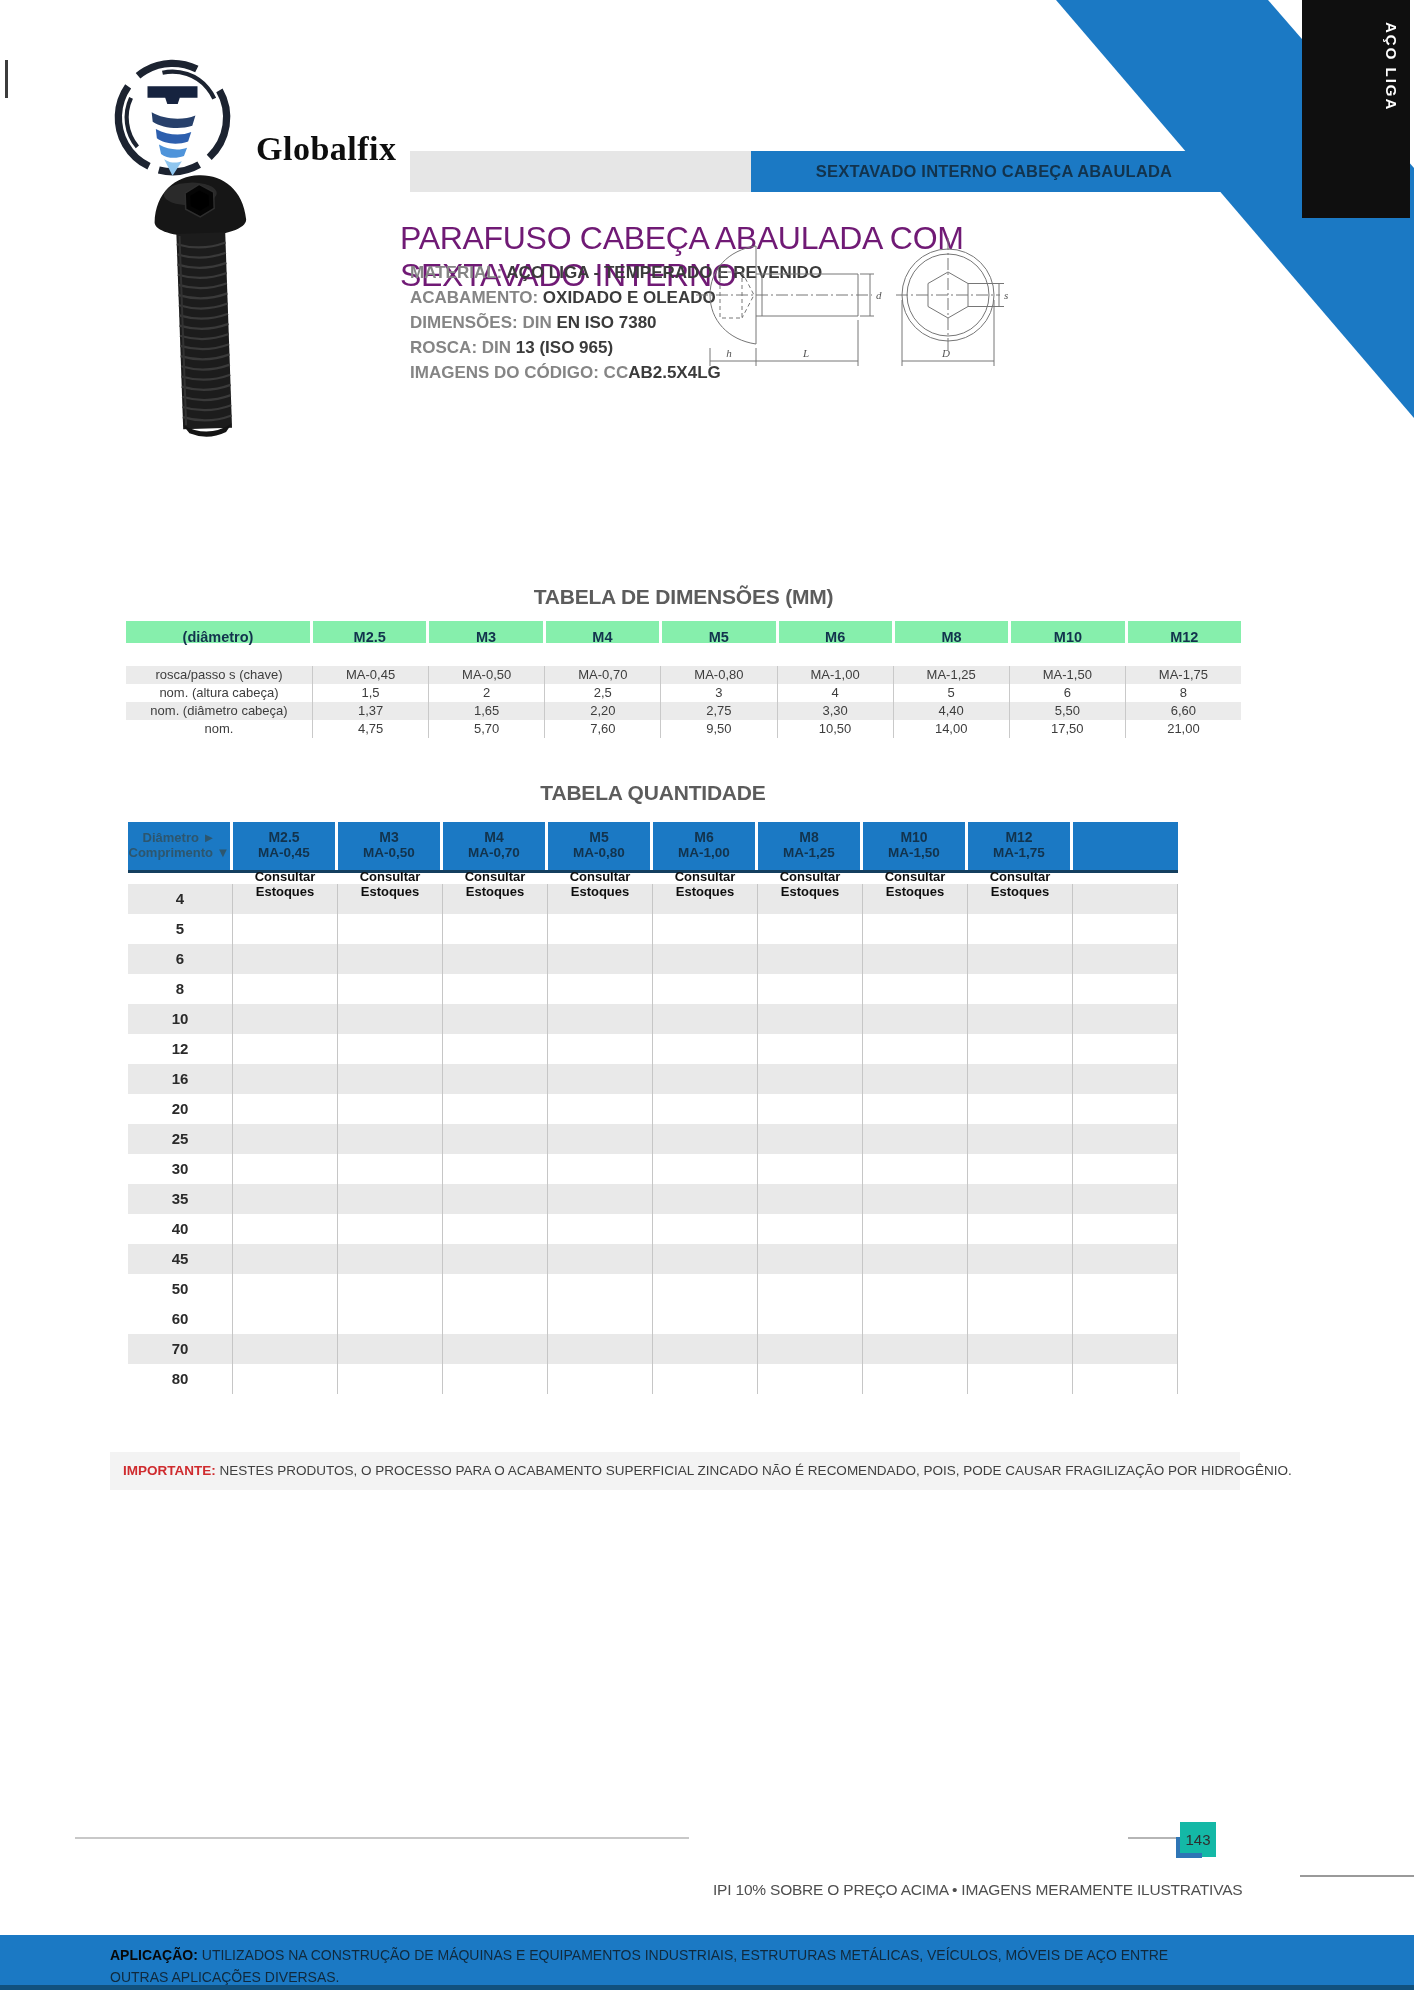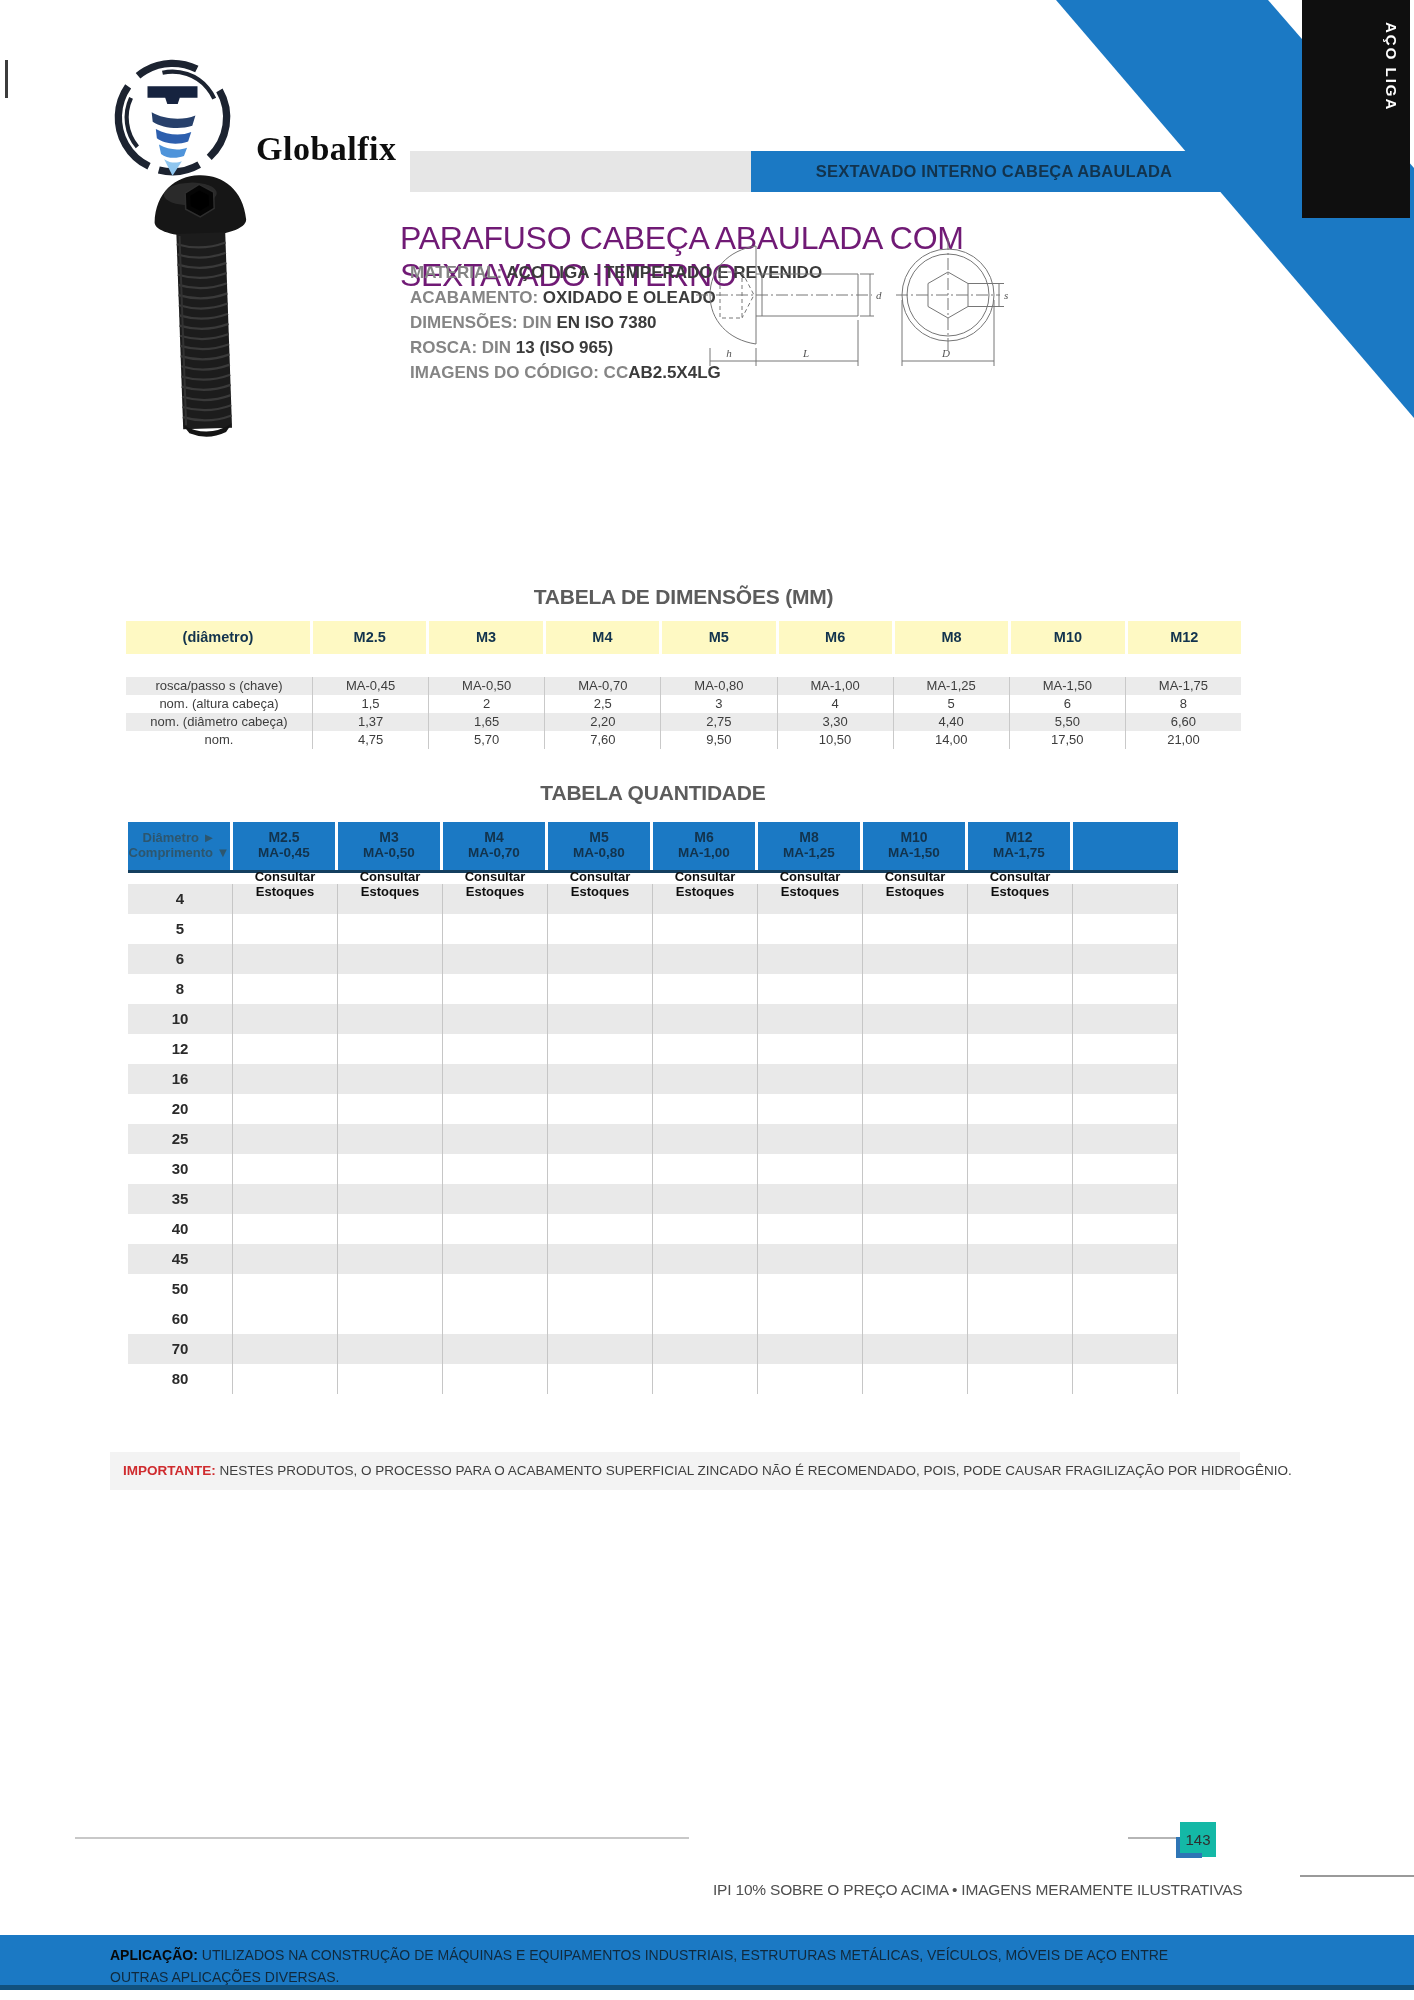--- a/index.html
+++ b/index.html
@@ -29,21 +29,21 @@
   .spec-line{height:25px;line-height:25px;font-size:17px;font-weight:bold}
   .spec-label{color:#858585}
   .spec-value{color:#3b3b3b}
   #tech-drawing-svg{position:absolute;left:686px;top:230px}
   .draw-label{font-family:"Liberation Serif",serif;font-style:italic;font-size:11px;fill:#555}
 
   
   #dim-title{position:absolute;left:126px;top:585px;width:1115px;text-align:center;
     font-size:21px;font-weight:bold;color:#5c5c5c;letter-spacing:-.2px}
   #dim-table{position:absolute;left:126px;top:621px;width:1115px}
-  #dim-head{display:flex;height:33px;background:#fef9c3}
+  #dim-head{display:flex;height:22px;background:#86efac}
   #dim-head .c{flex:1;text-align:center;line-height:33px;font-size:14.5px;font-weight:bold;
     color:#12334d;border-right:3px solid #fff}
   #dim-head .c:last-child{border-right:none}
   .c0{width:187px !important;flex:none !important}
   #dim-body{margin-top:23px}
   .dim-row{display:flex;height:18px;line-height:18px;font-size:13px;color:#3d3d3d;text-align:center}
   .dim-row.stripe{background:#ebebeb}
   .dim-row .c{flex:1;border-right:1px solid #c9c9c9}
   .dim-row .c:last-child{border-right:none}
 

